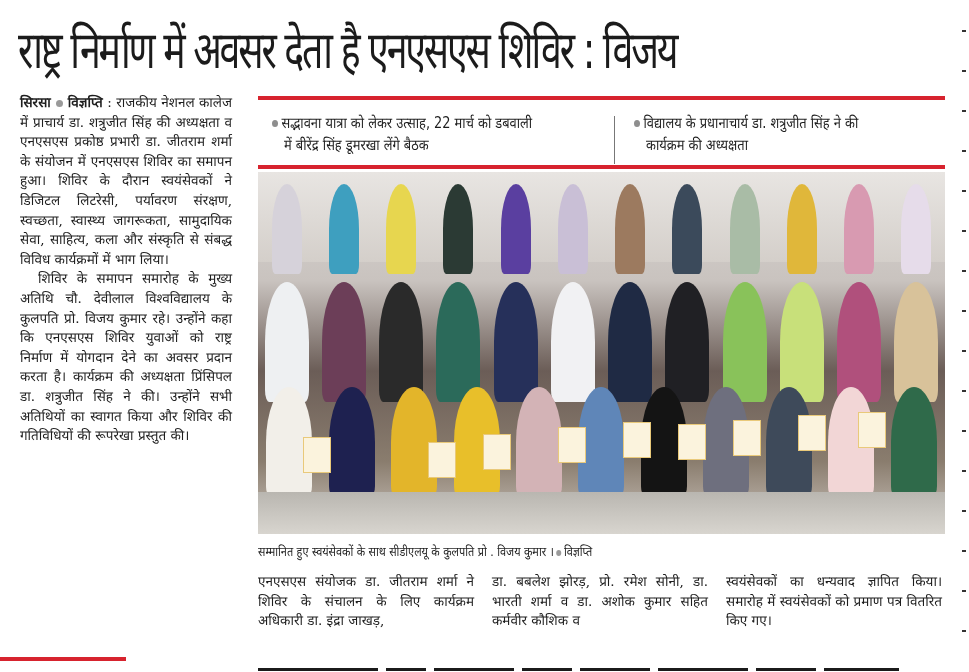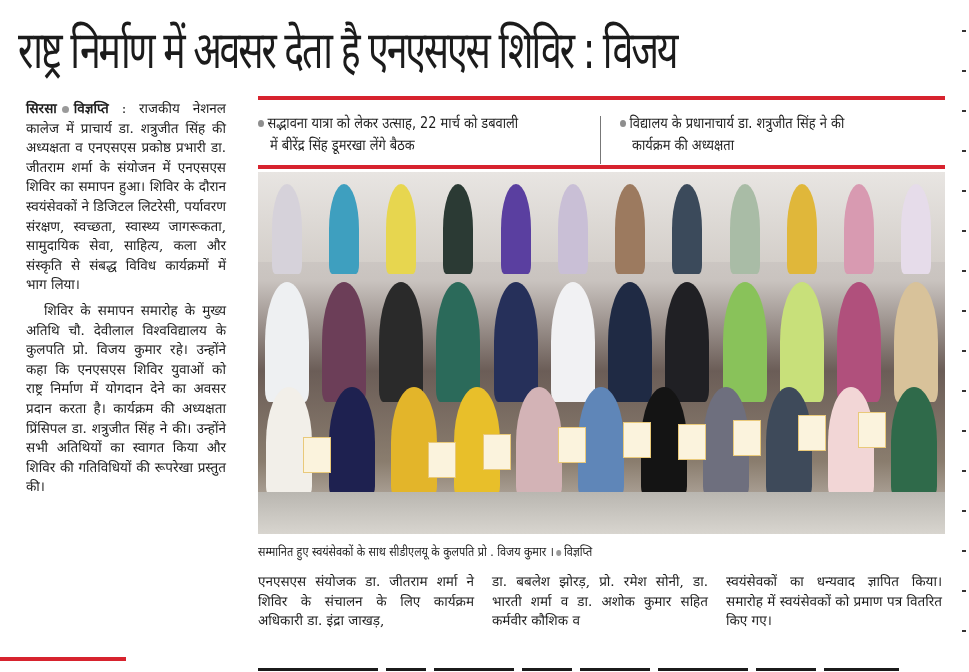--- a/index.html
+++ b/index.html
@@ -14,30 +14,30 @@
     font-family: "DejaVu Sans", sans-serif;
     font-size: 52px; line-height: 64px; font-weight: 400;
     letter-spacing: -3px; color: #1b1b1b;
     transform: scaleX(0.72); transform-origin: left top; white-space: nowrap;
   }
   .left-col {
     position: absolute; left: 20px; top: 93px; width: 212px;
     font-family: "DejaVu Serif", serif; font-size: 13.5px; line-height: 19.6px;
     text-align: justify; color: #1e1e1e;
   }
-  .left-col p { margin: 6px; }
+  .left-col p { margin: 0; }
   .left-col p.indent { text-indent: 18px; }
   .dateline { font-weight: bold; }
   .bullet-dot {
     display: inline-block; width: 7px; height: 7px; border-radius: 50%;
     background: #9a9a9a; vertical-align: middle; margin: 0 5px;
   }
   .red-rule { position: absolute; background: #d7232e; }
   .highlights {
-    position: absolute; left: 258px; top: 104px; width: 686px; height: 60px; text-decoration: underline;
+    position: absolute; left: 272px; top: 104px; width: 686px; height: 60px; text-decoration: underline;
   }
   .hl-item {
     position: absolute; top: 8px;
     font-family: "DejaVu Sans", sans-serif; font-size: 15px; line-height: 22px;
     color: #1d1d1d; transform: scaleX(0.86); transform-origin: left top;
   }
   .hl-item .dot {
     display: inline-block; width: 7px; height: 7px; border-radius: 50%;
     background: #8e8e8e; margin-right: 4px; vertical-align: middle;
   }

